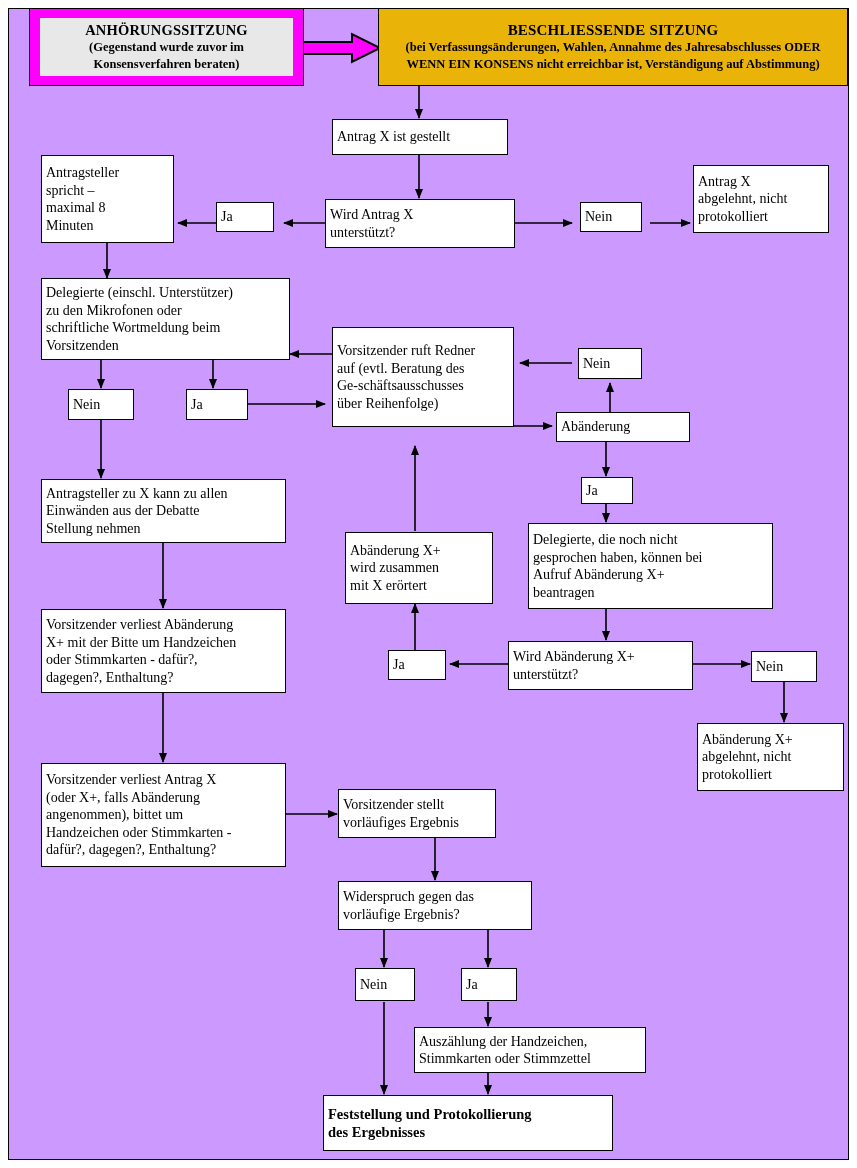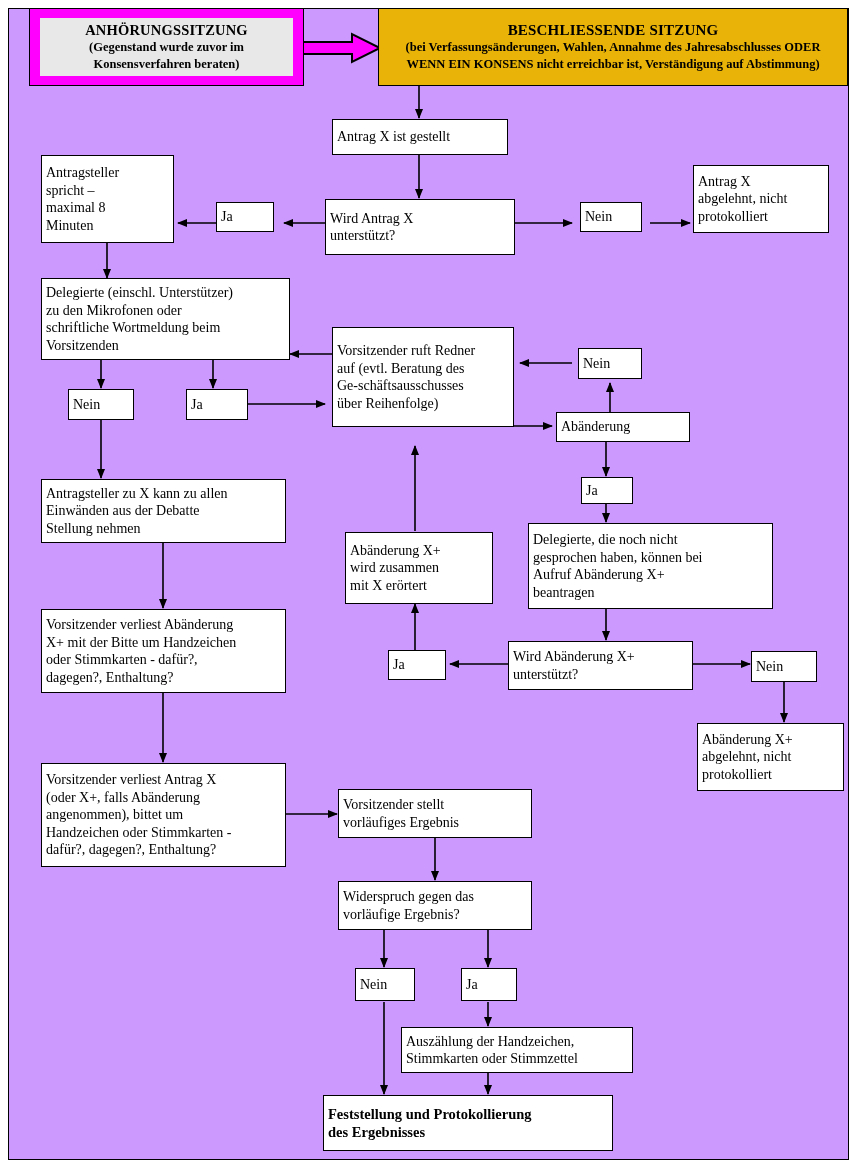--- a/index.html
+++ b/index.html
@@ -188,21 +188,21 @@
         <span class="hdr-sub">(bei Verfassungsänderungen, Wahlen, Annahme des Jahresabschlusses ODER
 WENN EIN KONSENS nicht erreichbar ist, Verständigung auf Abstimmung)</span>
       </div>
     </div>
   </div>
 
   <div class="node" style="left:332px; top:119px; width:176px; height:36px;">
     <span class="txt">Antrag X ist gestellt</span>
   </div>
 
-  <div class="node" style="left:325px; top:199px; width:190px; height:56px;">
+  <div class="node" style="left:325px; top:199px; width:190px; height:49px;">
     <span class="txt">Wird Antrag X
 unterstützt?</span>
   </div>
 
   <div class="node small-label" style="left:216px; top:202px; width:58px; height:30px;">
     <span class="txt">Ja</span>
   </div>
 
   <div class="node small-label" style="left:580px; top:202px; width:62px; height:30px;">
     <span class="txt">Nein</span>
@@ -301,39 +301,39 @@
   </div>
 
   <div class="node" style="left:41px; top:763px; width:245px; height:104px;">
     <span class="txt">Vorsitzender verliest Antrag X
 (oder X+, falls Abänderung
 angenommen), bittet um
 Handzeichen oder Stimmkarten -
 dafür?, dagegen?, Enthaltung?</span>
   </div>
 
-  <div class="node" style="left:338px; top:789px; width:194px; height:49px;">
+  <div class="node" style="left:338px; top:789px; width:158px; height:49px;">
     <span class="txt">Vorsitzender stellt
 vorläufiges Ergebnis</span>
   </div>
 
   <div class="node" style="left:338px; top:881px; width:194px; height:49px;">
     <span class="txt">Widerspruch gegen das
 vorläufige Ergebnis?</span>
   </div>
 
   <div class="node small-label" style="left:355px; top:968px; width:60px; height:33px;">
     <span class="txt">Nein</span>
   </div>
 
   <div class="node small-label" style="left:461px; top:968px; width:56px; height:33px;">
     <span class="txt">Ja</span>
   </div>
 
-  <div class="node" style="left:401px; top:1027px; width:232px; height:46px;">
+  <div class="node" style="left:414px; top:1027px; width:232px; height:46px;">
     <span class="txt">Auszählung der Handzeichen,
 Stimmkarten oder Stimmzettel</span>
   </div>
 
   <div class="node bold-node" style="left:323px; top:1095px; width:290px; height:56px;">
     <span class="txt">Feststellung und Protokollierung
 des Ergebnisses</span>
   </div>
 </div>
 

